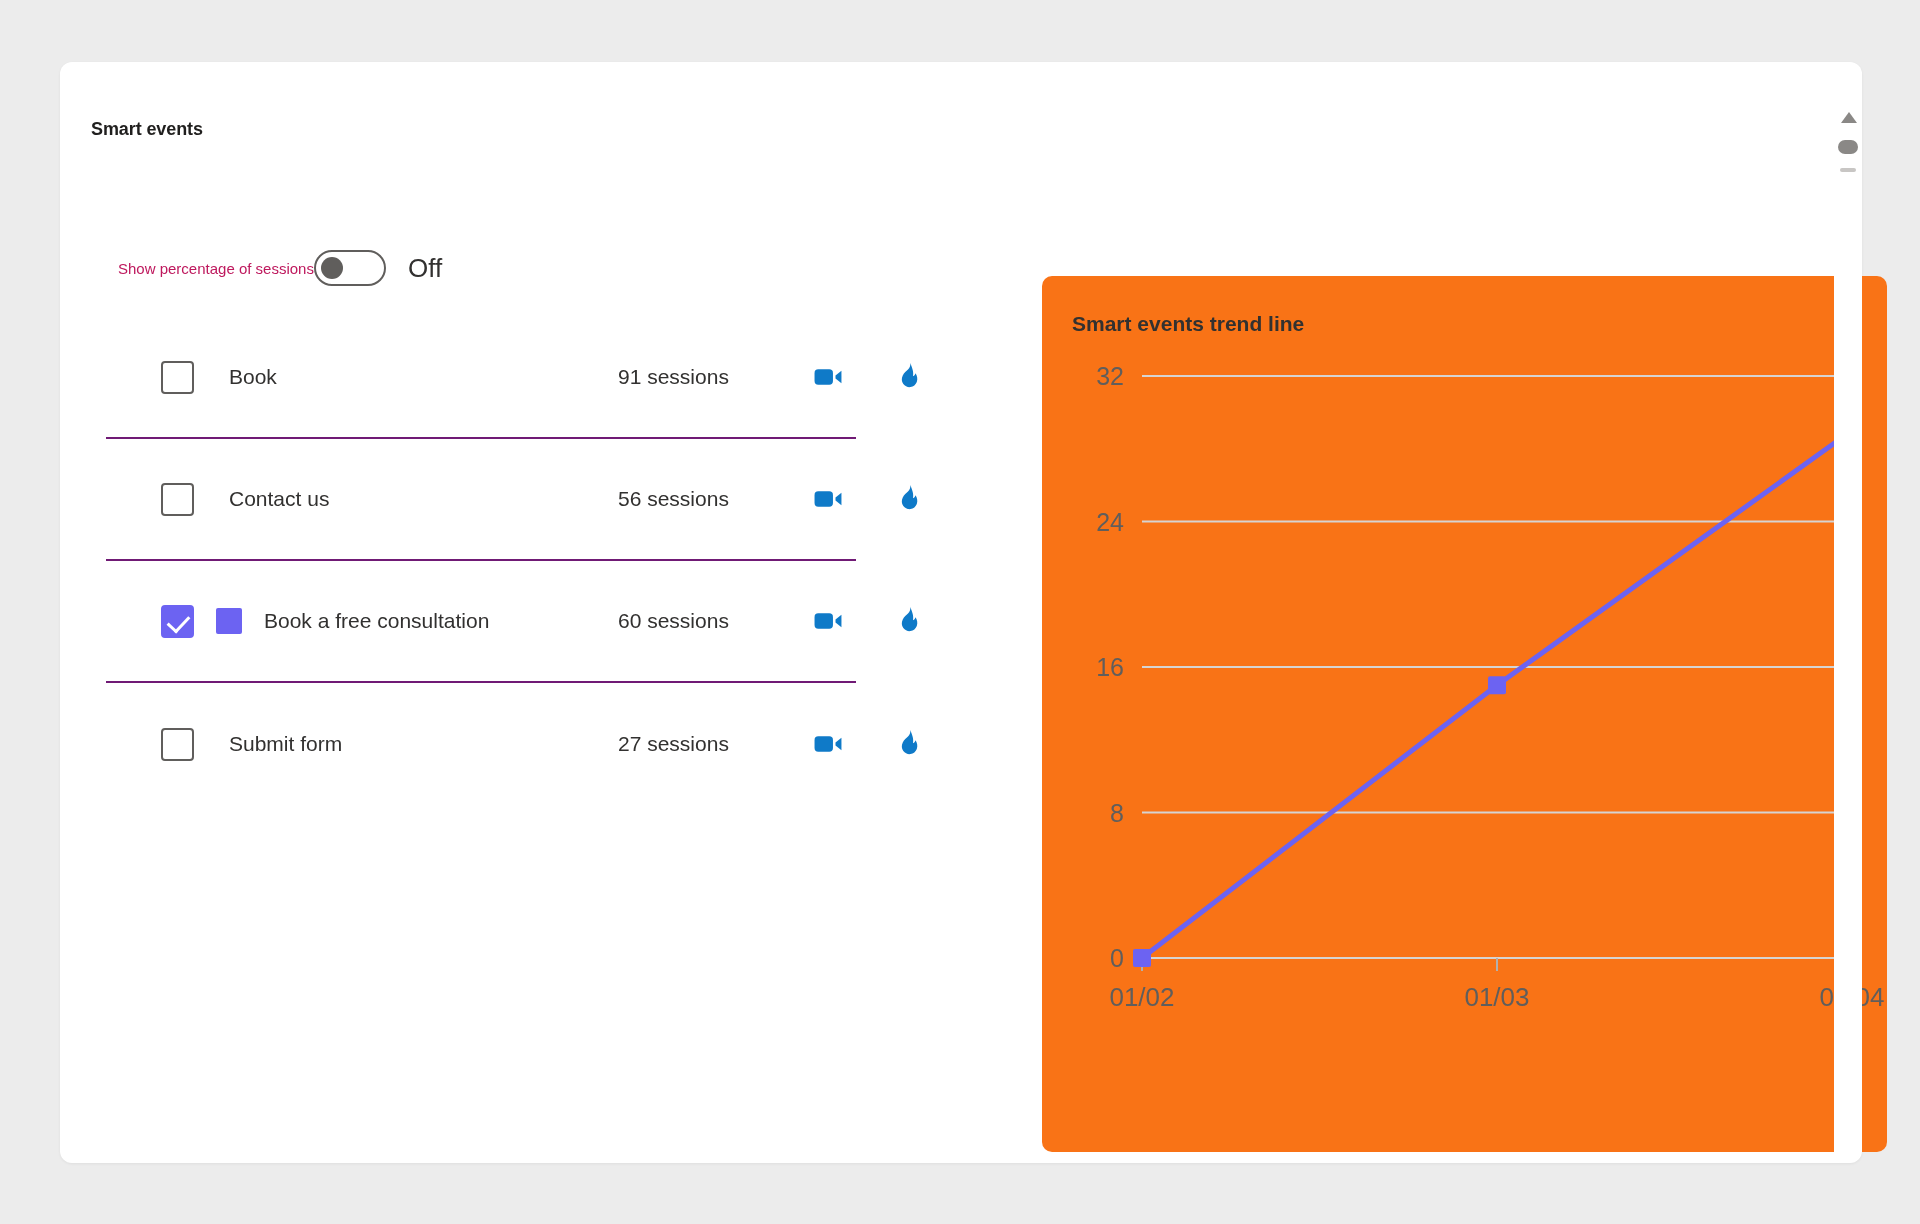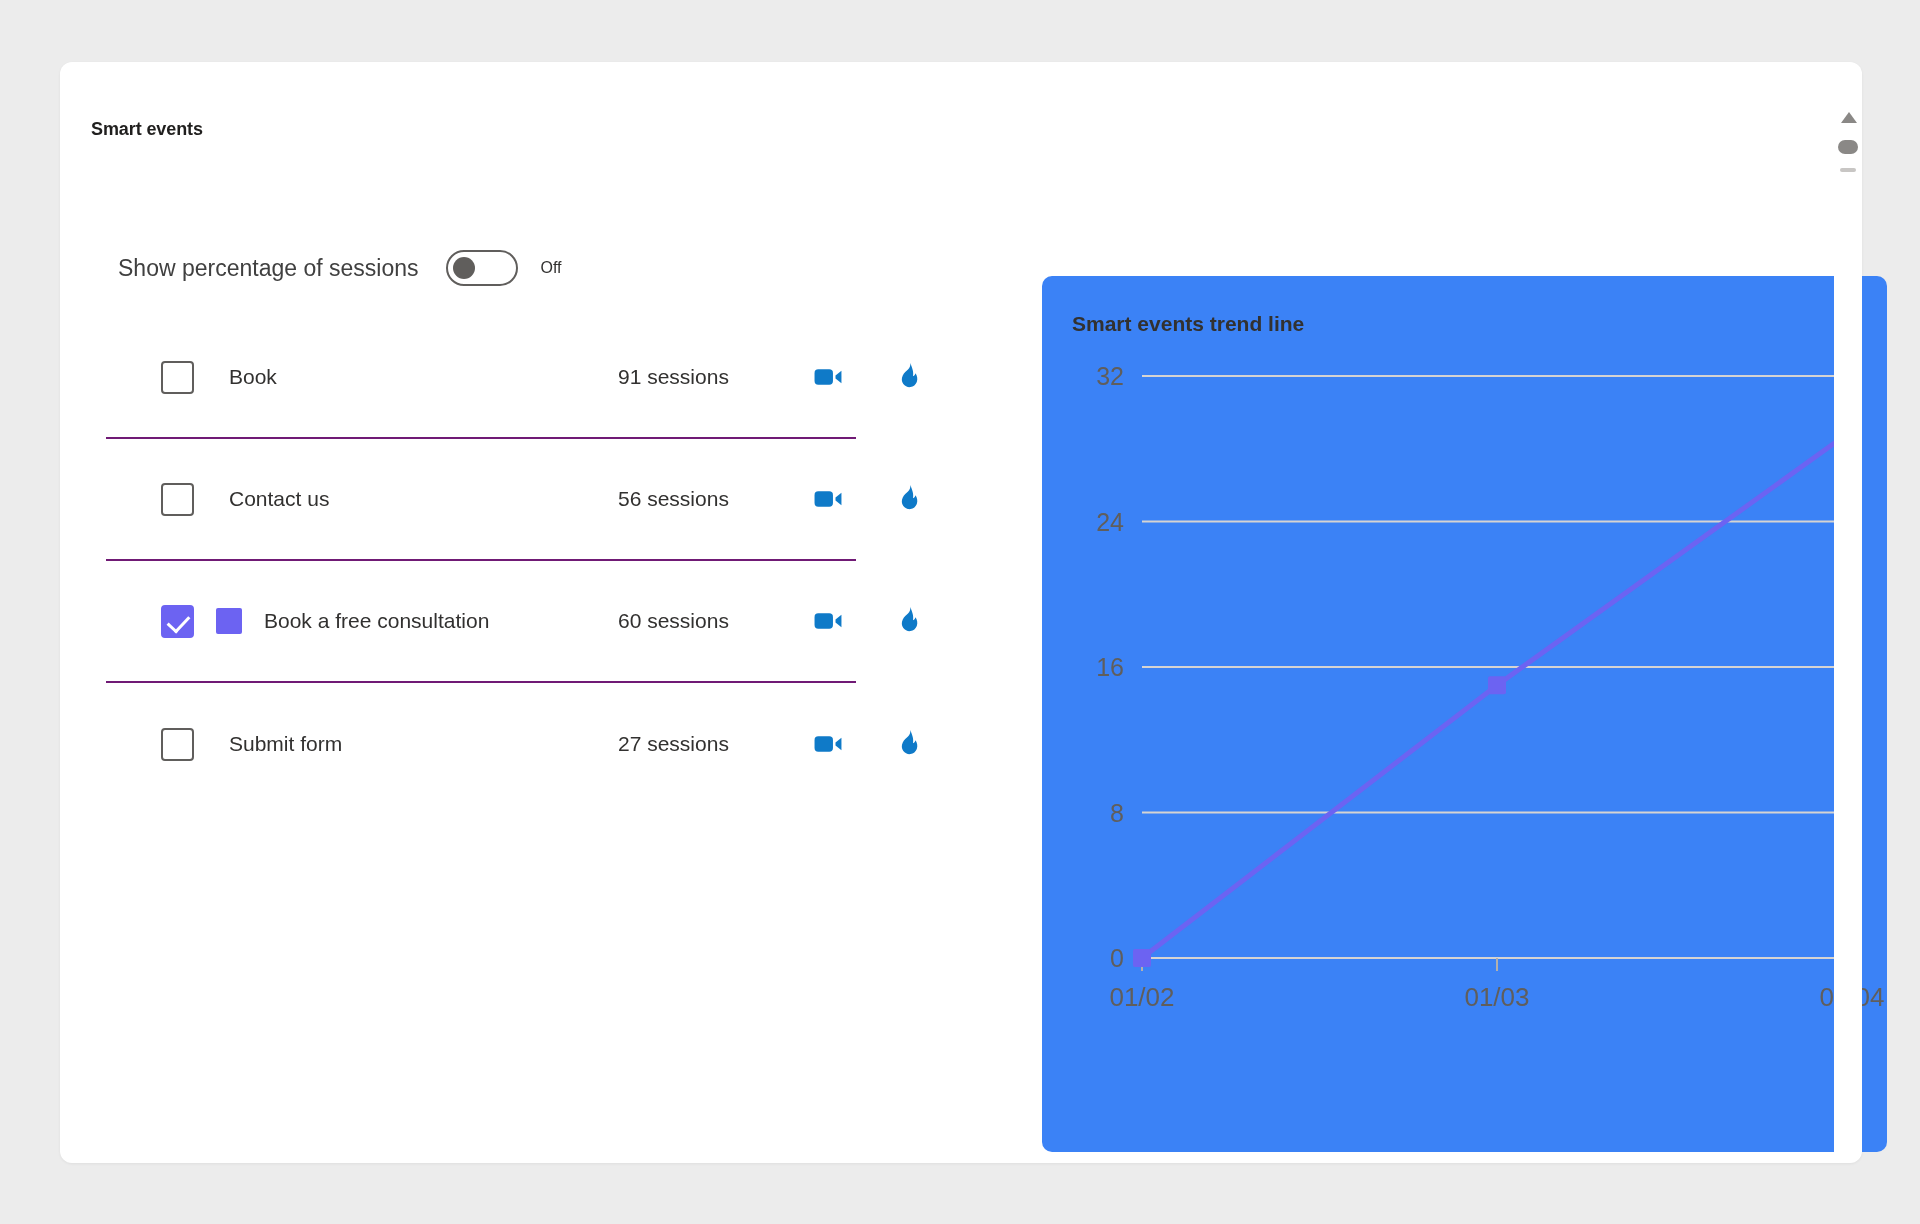--- a/index.html
+++ b/index.html
@@ -46,23 +46,22 @@
   
   .toggle-row {
     position: absolute;
     left: 58px;
     top: 188px;
     display: flex;
     align-items: center;
     gap: 0;
   }
   .toggle-label {
-    font-size: 23px;
-    color: #404040;
-    margin-right: 28px;
+    font-size: 15px;
+    color: #be185d;
     white-space: nowrap;
   }
   .switch {
     width: 72px;
     height: 36px;
     border-radius: 18px;
     border: 2px solid #605e5c;
     background: #ffffff;
     position: relative;
     cursor: pointer;
@@ -71,21 +70,21 @@
   .switch .knob {
     position: absolute;
     left: 5px;
     top: 5px;
     width: 22px;
     height: 22px;
     border-radius: 50%;
     background: #605e5c;
   }
   .toggle-state {
-    font-size: 16px;
+    font-size: 26px;
     color: #323130;
     margin-left: 22px;
   }
 
   
   .events-list {
     position: absolute;
     left: 46px;
     top: 255px;
     width: 750px;
@@ -166,21 +165,21 @@
     cursor: pointer;
   }
 
   
   .chart-card {
     position: absolute;
     left: 982px;
     top: 214px;
     width: 845px;
     height: 876px;
-    background: #3b82f6;
+    background: #f97316;
     border-radius: 10px;
   }
   .chart-title {
     position: absolute;
     left: 30px;
     top: 36px;
     font-size: 21px;
     font-weight: bold;
     color: #323130;
   }

